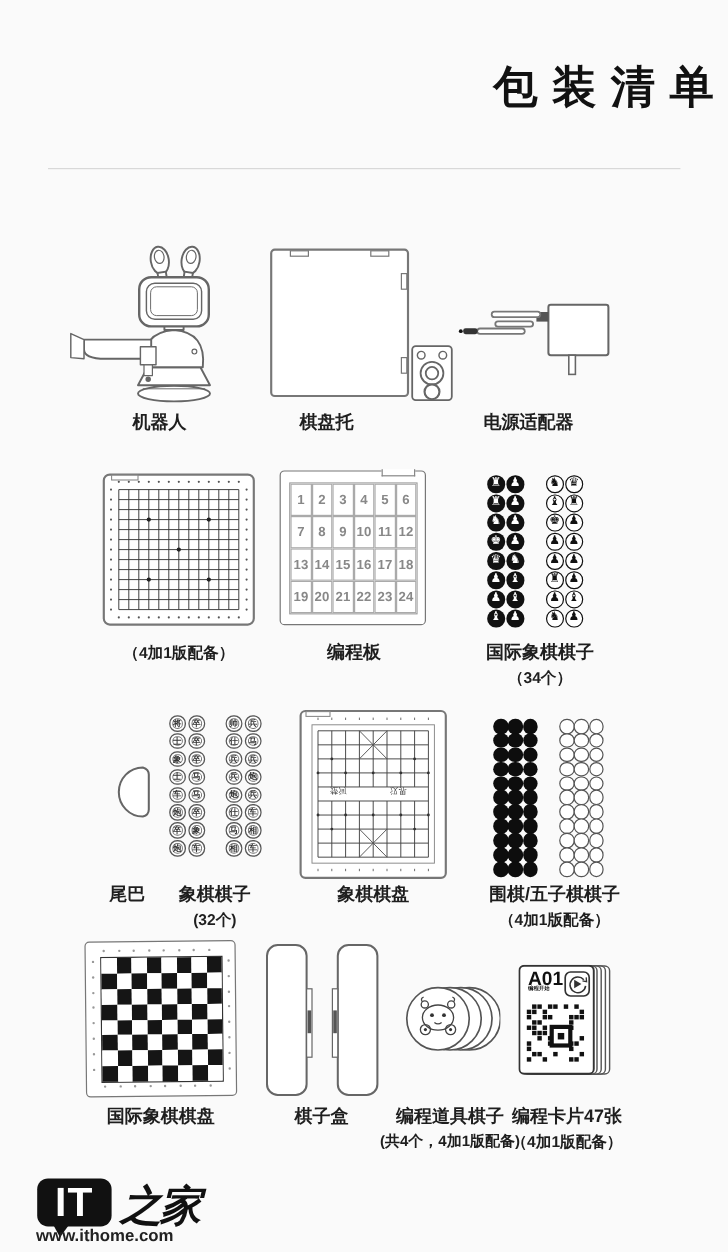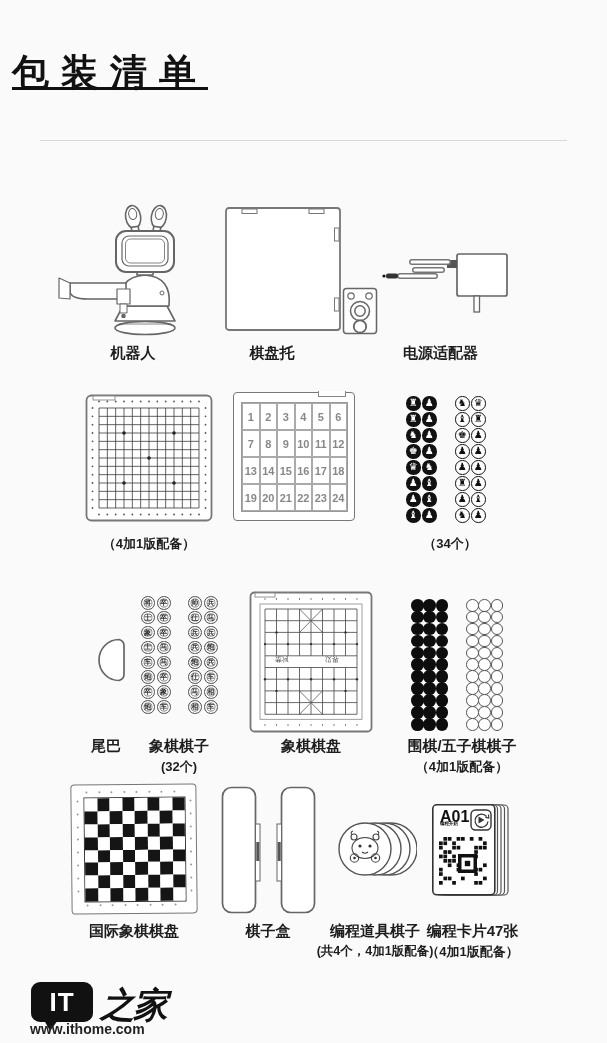--- a/index.html
+++ b/index.html
@@ -1,20 +1,20 @@
 <!DOCTYPE html>
 <html><head>
 <meta charset="utf-8">
 <style>
   html,body{margin:0;padding:0;}
   body{width:607px;height:1043px;background:#fafafa;position:relative;overflow:hidden;
        font-family:"Liberation Sans",sans-serif;}
   .abs{position:absolute;}
-  .title{position:absolute;top:48px;left:0;width:607px;text-align:left;
-         font-size:37px;font-weight:900;color:#111;letter-spacing:12px;text-indent:12px;text-decoration:underline;}
+  .title{position:absolute;top:48px;left:0;width:607px;text-align:right;
+         font-size:37px;font-weight:900;color:#111;letter-spacing:12px;text-indent:12px;}
   .divider{position:absolute;top:140px;left:40px;width:527px;height:1px;background:#d8d8d8;}
   .lblblock{position:absolute;text-align:center;color:#1e1e1e;line-height:21px;}
   .lbl{font-size:15px;font-weight:bold;}
   .sub{font-size:13px;font-weight:bold;}
   svg{display:block;}
   
   .cgrid{position:absolute;display:grid;grid-template-columns:repeat(2,16px);grid-auto-rows:16px;}
   .cpiece{width:14.5px;height:14.5px;border-radius:50%;display:flex;align-items:center;
           justify-content:center;font-size:10px;line-height:1;}
   .cpiece.black{background:#111;color:#fff;}
@@ -50,21 +50,21 @@
   .ckdot{position:absolute;width:2px;height:2px;background:#999;border-radius:50%;}
   
   #cards-wrap{position:absolute;left:432px;top:804px;width:80px;height:94px;}
   .card-code{position:absolute;left:8px;top:4px;font-size:16px;font-weight:900;color:#111;}
   .card-sub{position:absolute;left:8px;top:17px;font-size:4.5px;font-weight:bold;color:#111;}
   
   .river{position:absolute;font-size:7px;color:#444;transform:rotate(180deg) scaleX(-1);}
   
   #it-box{position:absolute;left:31px;top:982px;width:62px;height:40px;background:#111;
           border-radius:9px;display:flex;align-items:center;justify-content:center;}
-  #it-box span{color:#fff;font-size:26px;font-weight:900;letter-spacing:1px;}
+  #it-box span{color:#fff;font-size:34px;font-weight:900;letter-spacing:1px;}
   #it-tail{position:absolute;left:44px;top:1020px;width:0;height:0;
            border-left:6px solid transparent;border-right:8px solid transparent;
            border-top:11px solid #111;}
   #it-home{position:absolute;left:100px;top:982px;font-family:"Liberation Serif",serif;
            font-size:35px;font-weight:900;color:#111;font-style:italic;letter-spacing:-2px;}
   #it-url{position:absolute;left:30px;top:1021px;font-size:14px;font-weight:bold;color:#222;}
 </style>
 </head>
 <body>
 
@@ -263,20 +263,21 @@
       <div class="pcell">18</div>
       <div class="pcell">19</div>
       <div class="pcell">20</div>
       <div class="pcell">21</div>
       <div class="pcell">22</div>
       <div class="pcell">23</div>
       <div class="pcell">24</div>
     </div>
 </div>
 <div class="lblblock" style="left:234px;top:533px;width:122px">
+  <div class="lbl">编程板</div>
 </div>
 
 <div class="cgrid" style="left:406px;top:396px" id="chess-black">
     <div class="cpiece black">♜</div>
     <div class="cpiece black">♟</div>
     <div class="cpiece black">♜</div>
     <div class="cpiece black">♟</div>
     <div class="cpiece black">♞</div>
     <div class="cpiece black">♟</div>
     <div class="cpiece black">♚</div>
@@ -302,20 +303,21 @@
     <div class="cpiece white">♟</div>
     <div class="cpiece white">♟</div>
     <div class="cpiece white">♜</div>
     <div class="cpiece white">♟</div>
     <div class="cpiece white">♟</div>
     <div class="cpiece white">♝</div>
     <div class="cpiece white">♞</div>
     <div class="cpiece white">♟</div>
   </div>
 <div class="lblblock" style="left:380px;top:533px;width:140px">
+  <div class="lbl">国际象棋棋子</div>
   <div class="sub">（34个）</div>
 </div>
 
 <svg class="abs" style="left:88px;top:637px" width="42" height="46" viewBox="0 0 42 46">
   <path d="M31,2.5 a19.5,20 0 1 0 0,41 q5,-1.5 5,-6 v-29 q0,-4.5 -5,-6 z" fill="#fff" stroke="#666" stroke-width="1.7"></path>
 </svg>
 <div class="lblblock" style="left:66px;top:735px;width:80px">
   <div class="lbl">尾巴</div>
 </div>
 

